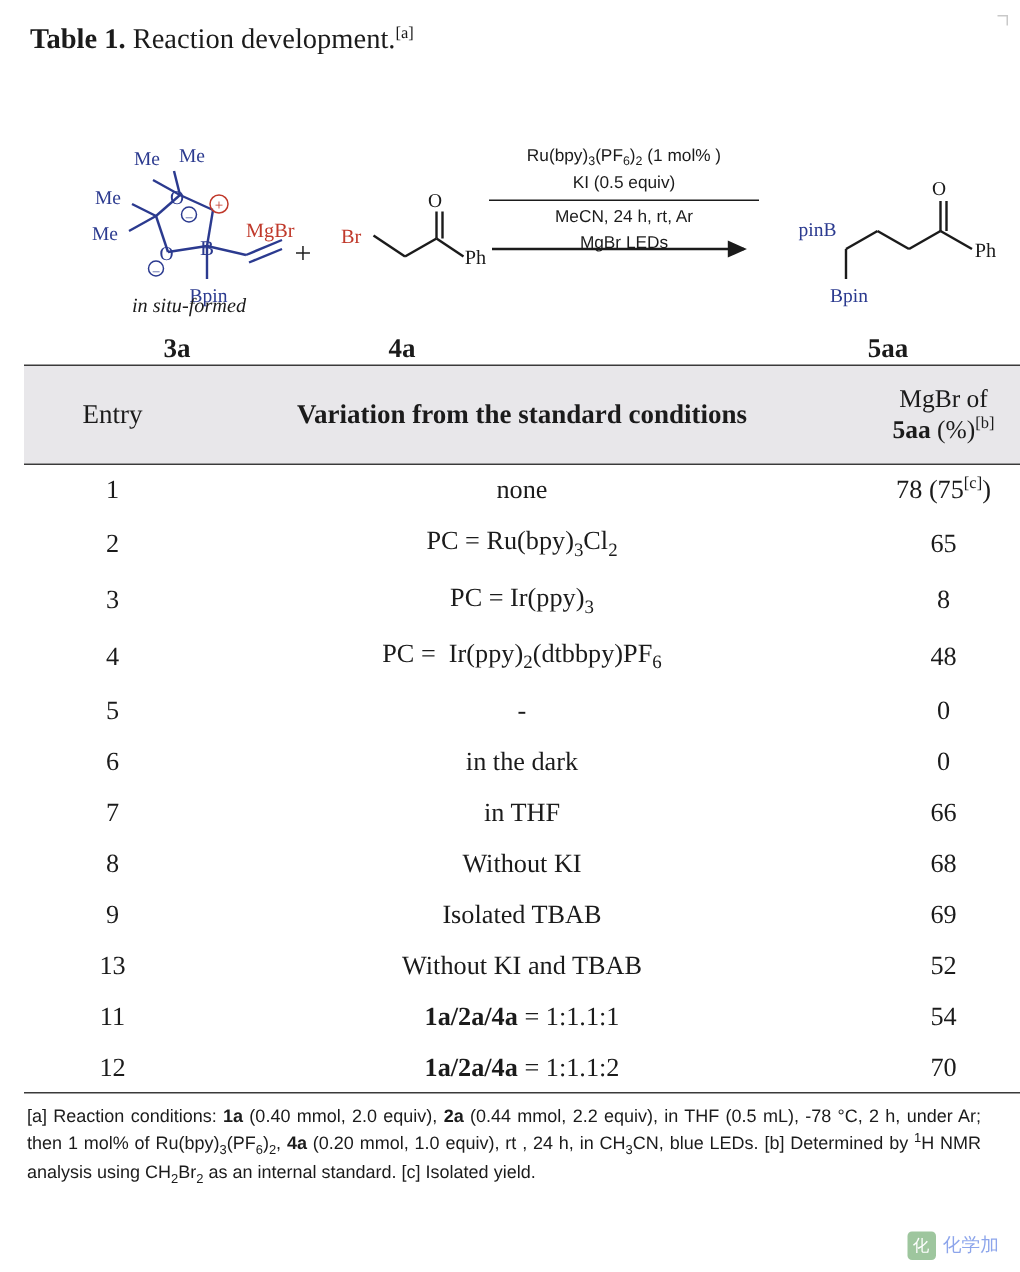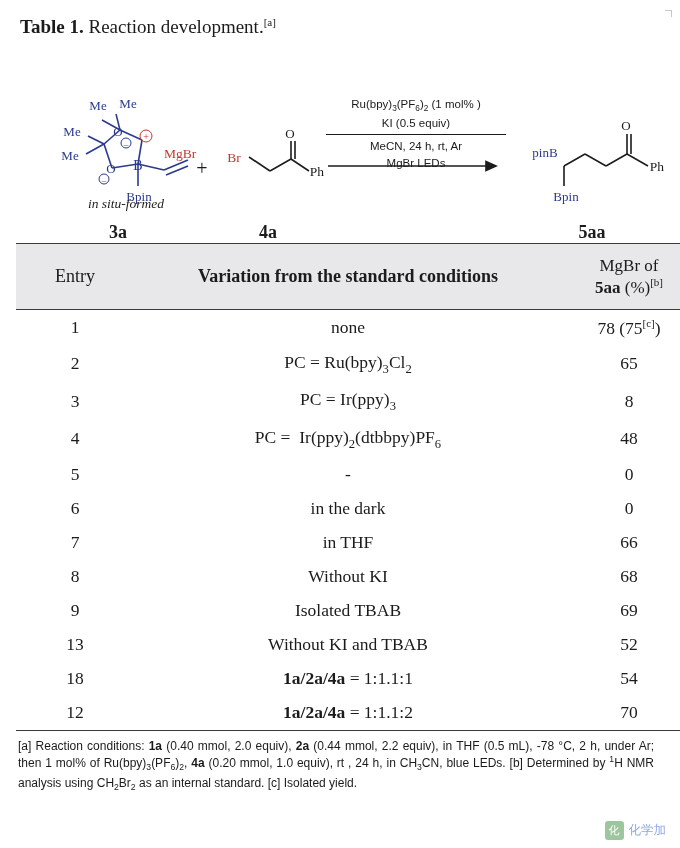--- a/index.html
+++ b/index.html
@@ -287,21 +287,21 @@
         <td>9</td>
         <td>Isolated TBAB</td>
         <td>69</td>
       </tr>
       <tr>
         <td>13</td>
         <td>Without KI and TBAB</td>
         <td>52</td>
       </tr>
       <tr>
-        <td>18</td>
+        <td>11</td>
         <td><b>1a/2a/4a</b> = 1:1.1:1</td>
         <td>54</td>
       </tr>
       <tr>
         <td>12</td>
         <td><b>1a/2a/4a</b> = 1:1.1:2</td>
         <td>70</td>
       </tr>
     </tbody>
   </table>

